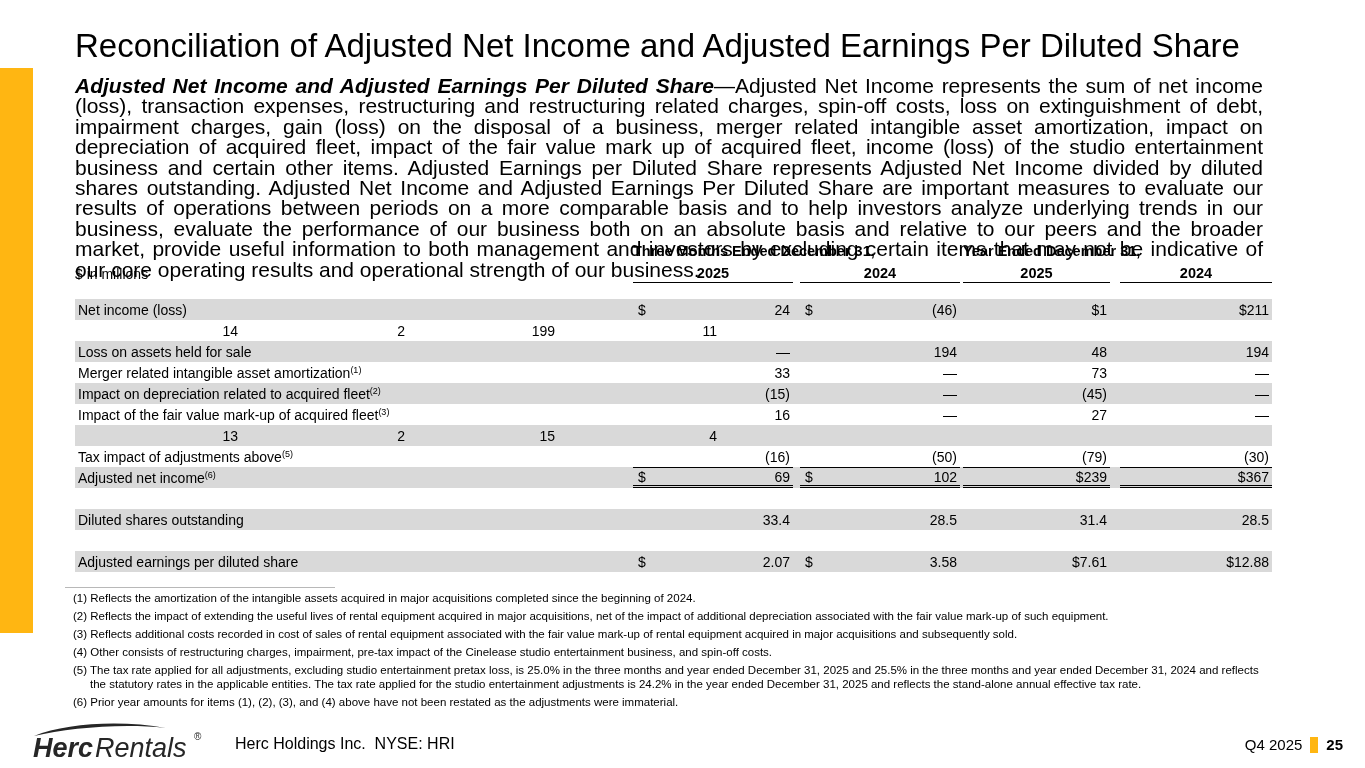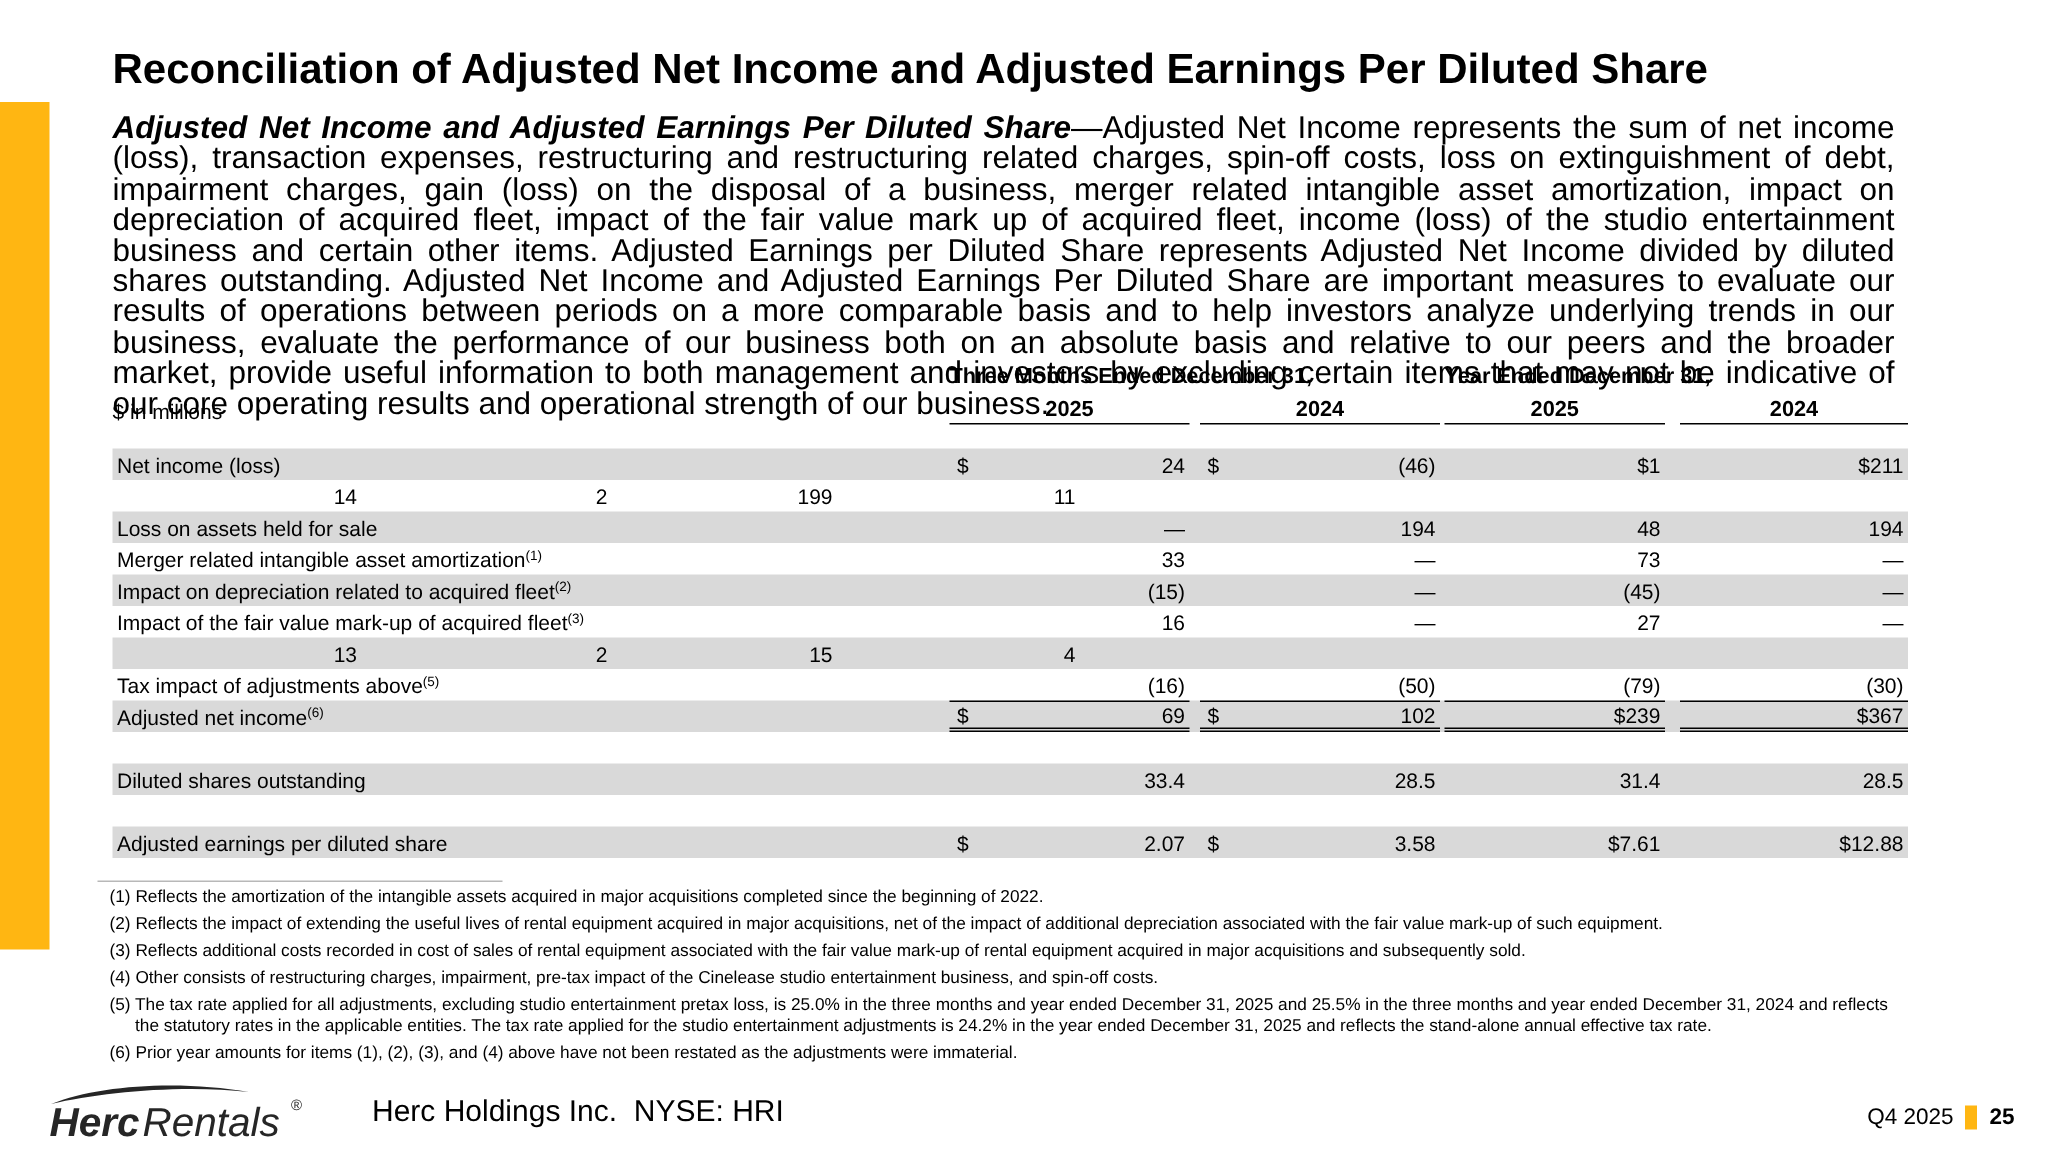--- a/index.html
+++ b/index.html
@@ -1,20 +1,20 @@
 <!DOCTYPE html>
 <html><head>
 <meta charset="utf-8">
 <style>
   html,body{margin:0;padding:0;background:#fff;}
   .slide{position:relative;width:1365px;height:768px;background:#fff;overflow:hidden;
          font-family:"Liberation Sans",sans-serif;color:#000;
          --gold:#FFB612;--shade:#D9D9D9;--logo:#262626;}
   .gold-bar{position:absolute;left:0;top:68px;width:33px;height:565px;background:var(--gold);}
-  .title{position:absolute;left:75px;top:30px;width:1210px;font-size:28px;font-weight:bold;line-height:32px;}
+  .title{position:absolute;left:75px;top:30px;width:1210px;font-size:33px;font-weight:normal;line-height:32px;}
   .intro{position:absolute;left:75px;top:76px;width:1188px;font-size:21px;line-height:20.4px;text-align:justify;}
   .intro .lead{font-weight:bold;font-style:italic;}
 
   .tbl{position:absolute;left:75px;top:243px;width:1197px;}
   .hgroups{display:flex;height:19px;font-size:14.5px;font-weight:bold;}
   .hspacer{width:558px;}
   .hgroup{text-align:left;}
   .g1{width:327px;}
   .g2{width:309px;margin-left:3px;}
   .hyears{display:flex;align-items:flex-end;height:21px;margin-bottom:16px;font-size:14.5px;font-weight:bold;}
@@ -34,21 +34,21 @@
   .cell .v{margin-left:auto;padding-right:3px;}
   .row.total .cell{border-top:1px solid #000;border-bottom:3px double #000;}
   .spacer{height:21px;}
 
   .fn-rule{position:absolute;left:65px;top:587px;width:270px;border-top:1px solid #b8b8b8;}
   .footnotes{position:absolute;left:73px;top:592px;width:1200px;font-size:11.5px;line-height:13.5px;}
   .fn{margin-bottom:4.5px;padding-left:17px;text-indent:-17px;}
 
   .footer{position:absolute;left:0;bottom:0;width:1365px;height:52px;}
   .logo{position:absolute;left:26px;bottom:4px;}
-  .company{position:absolute;left:248px;bottom:15px;font-size:20px;}
+  .company{position:absolute;left:235px;bottom:15px;font-size:16px;}
   .footer-right{position:absolute;right:22px;bottom:15px;display:flex;align-items:center;gap:8px;font-size:15px;}
   .page-bar{width:8px;height:16px;background:var(--gold);}
   .page-num{font-weight:bold;}
 </style>
 </head>
 <body>
 
 <div class="slide" style="--gold: #FFB612; --shade: #D9D9D9; --logo: #262626;">
   <div class="gold-bar"></div>
 
@@ -308,21 +308,21 @@
     <div class="cell c4">
             <span class="d"></span>
             <span class="v">$12.88</span>
           </div>
   </div>
 </div>
   </div>
 
   <div class="fn-rule"></div>
   <div class="footnotes">
-      <div class="fn">(1) Reflects the amortization of the intangible assets acquired in major acquisitions completed since the beginning of 2022.</div>
+      <div class="fn">(1) Reflects the amortization of the intangible assets acquired in major acquisitions completed since the beginning of 2024.</div>
       <div class="fn">(2) Reflects the impact of extending the useful lives of rental equipment acquired in major acquisitions, net of the impact of additional depreciation associated with the fair value mark-up of such equipment.</div>
       <div class="fn">(3) Reflects additional costs recorded in cost of sales of rental equipment associated with the fair value mark-up of rental equipment acquired in major acquisitions and subsequently sold.</div>
       <div class="fn">(4) Other consists of restructuring charges, impairment, pre-tax impact of the Cinelease studio entertainment business, and spin-off costs.</div>
       <div class="fn">(5) The tax rate applied for all adjustments, excluding studio entertainment pretax loss, is 25.0% in the three months and year ended December 31, 2025 and 25.5% in the three months and year ended December 31, 2024 and reflects the statutory rates in the applicable entities. The tax rate applied for the studio entertainment adjustments is 24.2% in the year ended December 31, 2025 and reflects the stand-alone annual effective tax rate.</div>
       <div class="fn">(6) Prior year amounts for items (1), (2), (3), and (4) above have not been restated as the adjustments were immaterial.</div>
     </div>
 
   <div class="footer">
     <svg class="logo" width="205" height="44" viewBox="0 0 205 44">
       <path d="M8,16 C40,3 95,0 140,8 C96,3 42,8 8,16 Z" fill="var(--logo)"></path>

